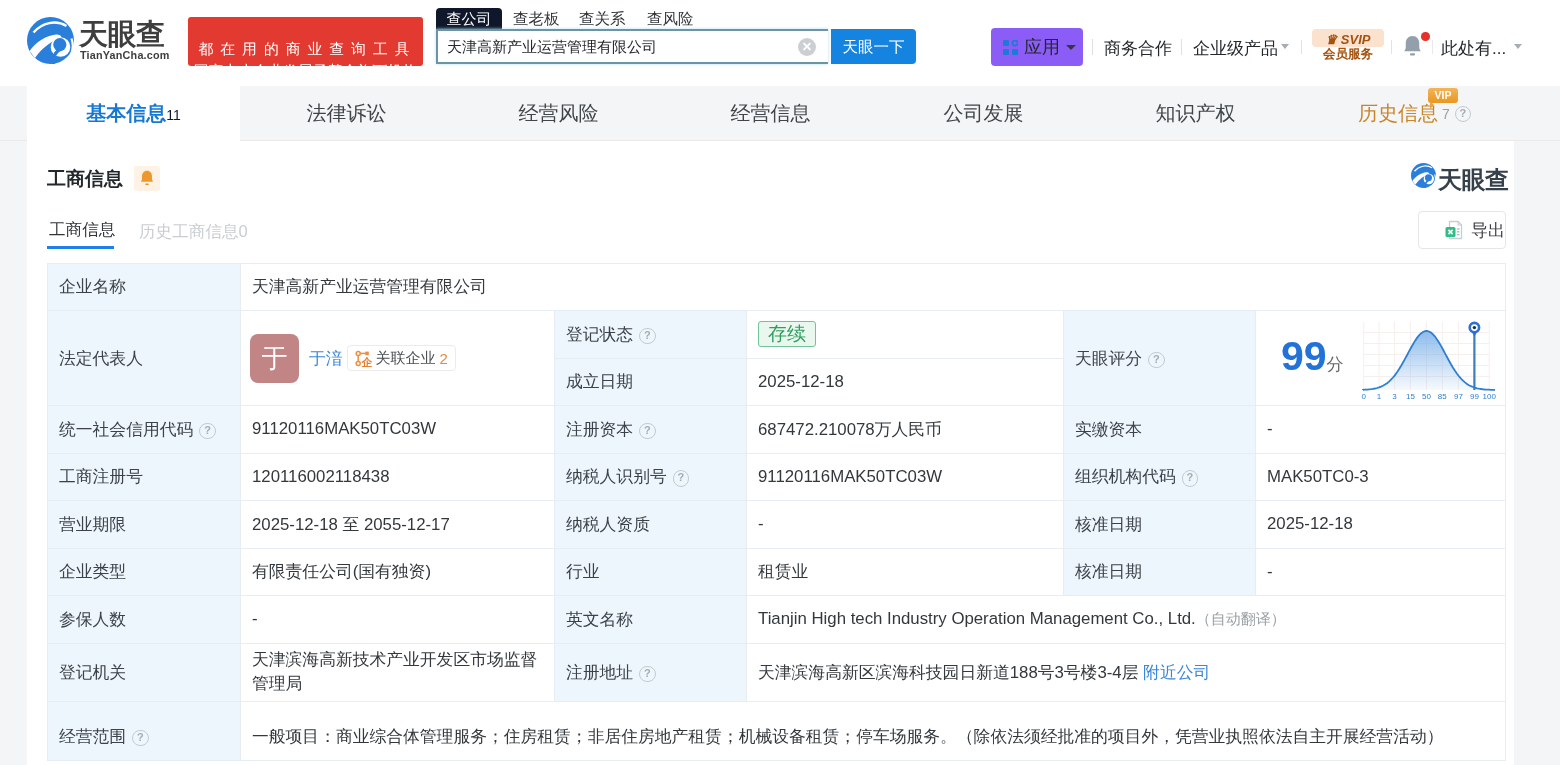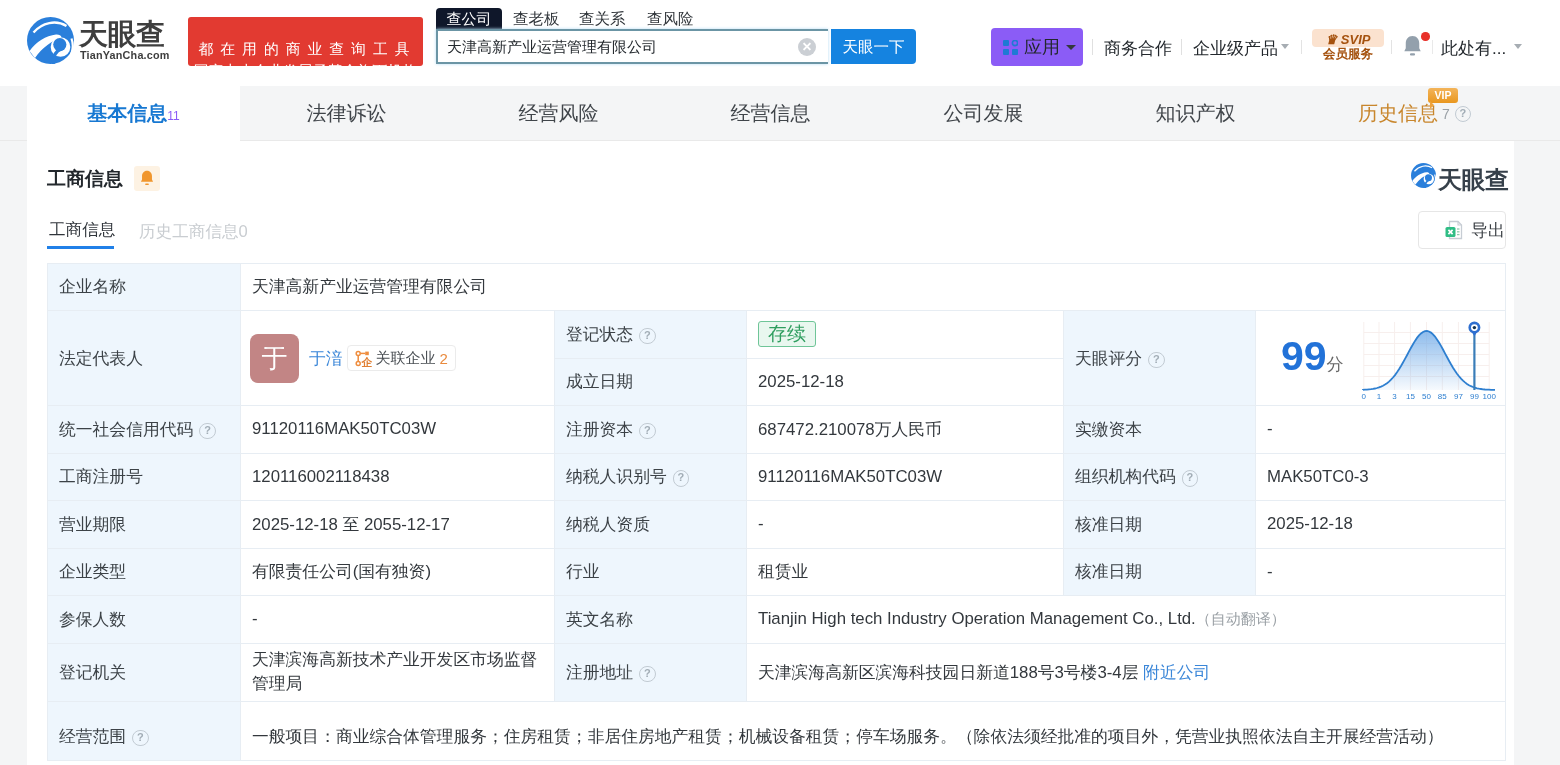--- a/index.html
+++ b/index.html
@@ -65,21 +65,21 @@
 
 <svg class="abs" style="left:1403px;top:35px" width="19" height="22" viewBox="0 0 22 25">
 <path d="M11 1 C6 1 3.2 5 3.2 9.5 L3.2 15 L1.5 18.5 L20.5 18.5 L18.8 15 L18.8 9.5 C18.8 5 16 1 11 1 Z" fill="#93a0ac"></path>
 <rect x="8" y="21" width="6" height="2.6" rx="1.3" fill="#93a0ac"></rect>
 </svg>
 <div class="abs" style="left:1421px;top:32px;width:8.5px;height:8.5px;background:#e8312a;border-radius:50%"></div>
 <div class="abs" style="left:1441px;top:37px;font-size:17px;color:#23282d">此处有...</div>
 <div class="abs" style="left:1514px;top:44px;width:0;height:0;border-left:4.5px solid transparent;border-right:4.5px solid transparent;border-top:5.5px solid #a7adb3"></div>
 
 <div class="abs" style="left:0;top:86px;width:1560px;height:55px;background:#f4f5f6;border-bottom:1px solid #e9e9e9"></div>
-<div class="abs" style="left:27px;top:86px;width:213px;height:56px;background:#fff;text-align:center;line-height:55px"><span style="font-size:20px;font-weight:bold;color:#1778d2">基本信息</span><span style="font-size:12px;color:#8b5cf6;">11</span></div>
+<div class="abs" style="left:27px;top:86px;width:213px;height:56px;background:#fff;text-align:center;line-height:55px"><span style="font-size:20px;font-weight:bold;color:#1778d2">基本信息</span><span style="font-size:14px;color:#0f172a;">11</span></div>
 <div class="abs" style="left:240px;top:86px;width:213px;height:55px;text-align:center;line-height:55px;font-size:20px;color:#40454a">法律诉讼</div>
 <div class="abs" style="left:452px;top:86px;width:213px;height:55px;text-align:center;line-height:55px;font-size:20px;color:#40454a">经营风险</div>
 <div class="abs" style="left:664px;top:86px;width:213px;height:55px;text-align:center;line-height:55px;font-size:20px;color:#40454a">经营信息</div>
 <div class="abs" style="left:877px;top:86px;width:213px;height:55px;text-align:center;line-height:55px;font-size:20px;color:#40454a">公司发展</div>
 <div class="abs" style="left:1089px;top:86px;width:213px;height:55px;text-align:center;line-height:55px;font-size:20px;color:#40454a">知识产权</div>
 <div class="abs flex" style="left:1358px;top:86px;height:55px">
     <span style="font-size:20px;color:#c8862c">历史信息</span>
     <span style="font-size:14px;color:#9aa0a6;margin-left:4px">7</span>
 <span style="margin-left:5px;width:16px;height:16px;border:1.5px solid #c2cbd3;border-radius:50%;color:#a2adb6;font-size:11px;line-height:13px;text-align:center;display:inline-block;font-weight:bold">?</span>
   </div>

